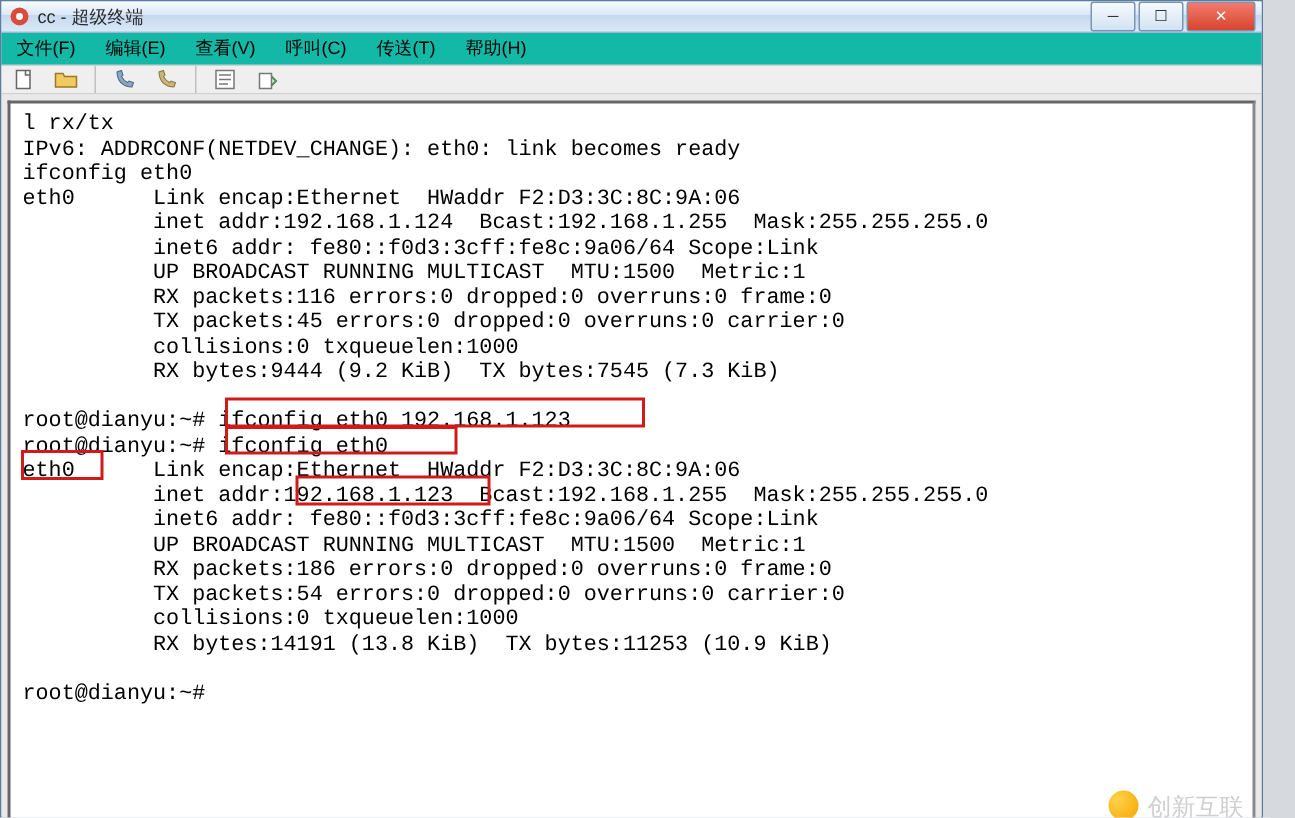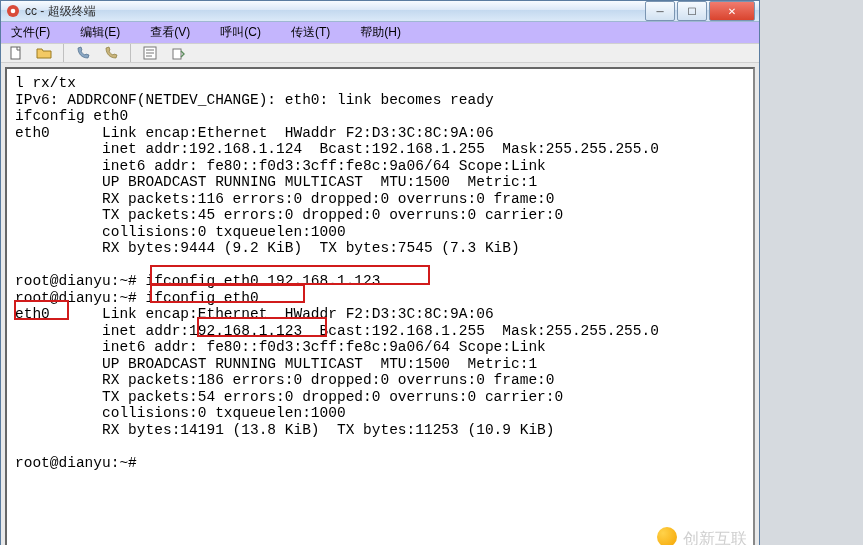--- a/index.html
+++ b/index.html
@@ -6,21 +6,21 @@
     margin: 0;
     padding: 0;
     width: 863px;
     height: 545px;
     font-family: "Segoe UI", Tahoma, sans-serif;
     font-size: 12px;
     background: #d6dadf;
     overflow: hidden;
   }
   .window {
-    width: 760px;
+    width: 842px;
     height: 545px;
     background: #f0f0f0;
     border: 1px solid #5a7ca0;
     box-sizing: border-box;
     display: flex;
     flex-direction: column;
   }
   .titlebar {
     height: 28px;
     background: linear-gradient(to bottom, #f7fbff 0%, #dbe8f7 45%, #c4d9ef 46%, #dbe9f8 100%);
@@ -58,25 +58,25 @@
     color: #333;
     cursor: pointer;
   }
   .win-btn.close {
     background: linear-gradient(to bottom,#f17b6e,#d9442e);
     color: #fff;
     width: 44px;
   }
   .menubar {
     height: 22px;
-    background: #c4b5fd;
+    background: #14b8a6;
     display: flex;
     align-items: center;
     padding: 0 4px;
-    gap: 18px;
+    gap: 8px;
     border-bottom: 1px solid #d0d0d0;
     font-size: 12px;
   }
   .menu-item {
     padding: 2px 6px;
     cursor: pointer;
   }
   .toolbar {
     height: 28px;
     background: #efefef;

